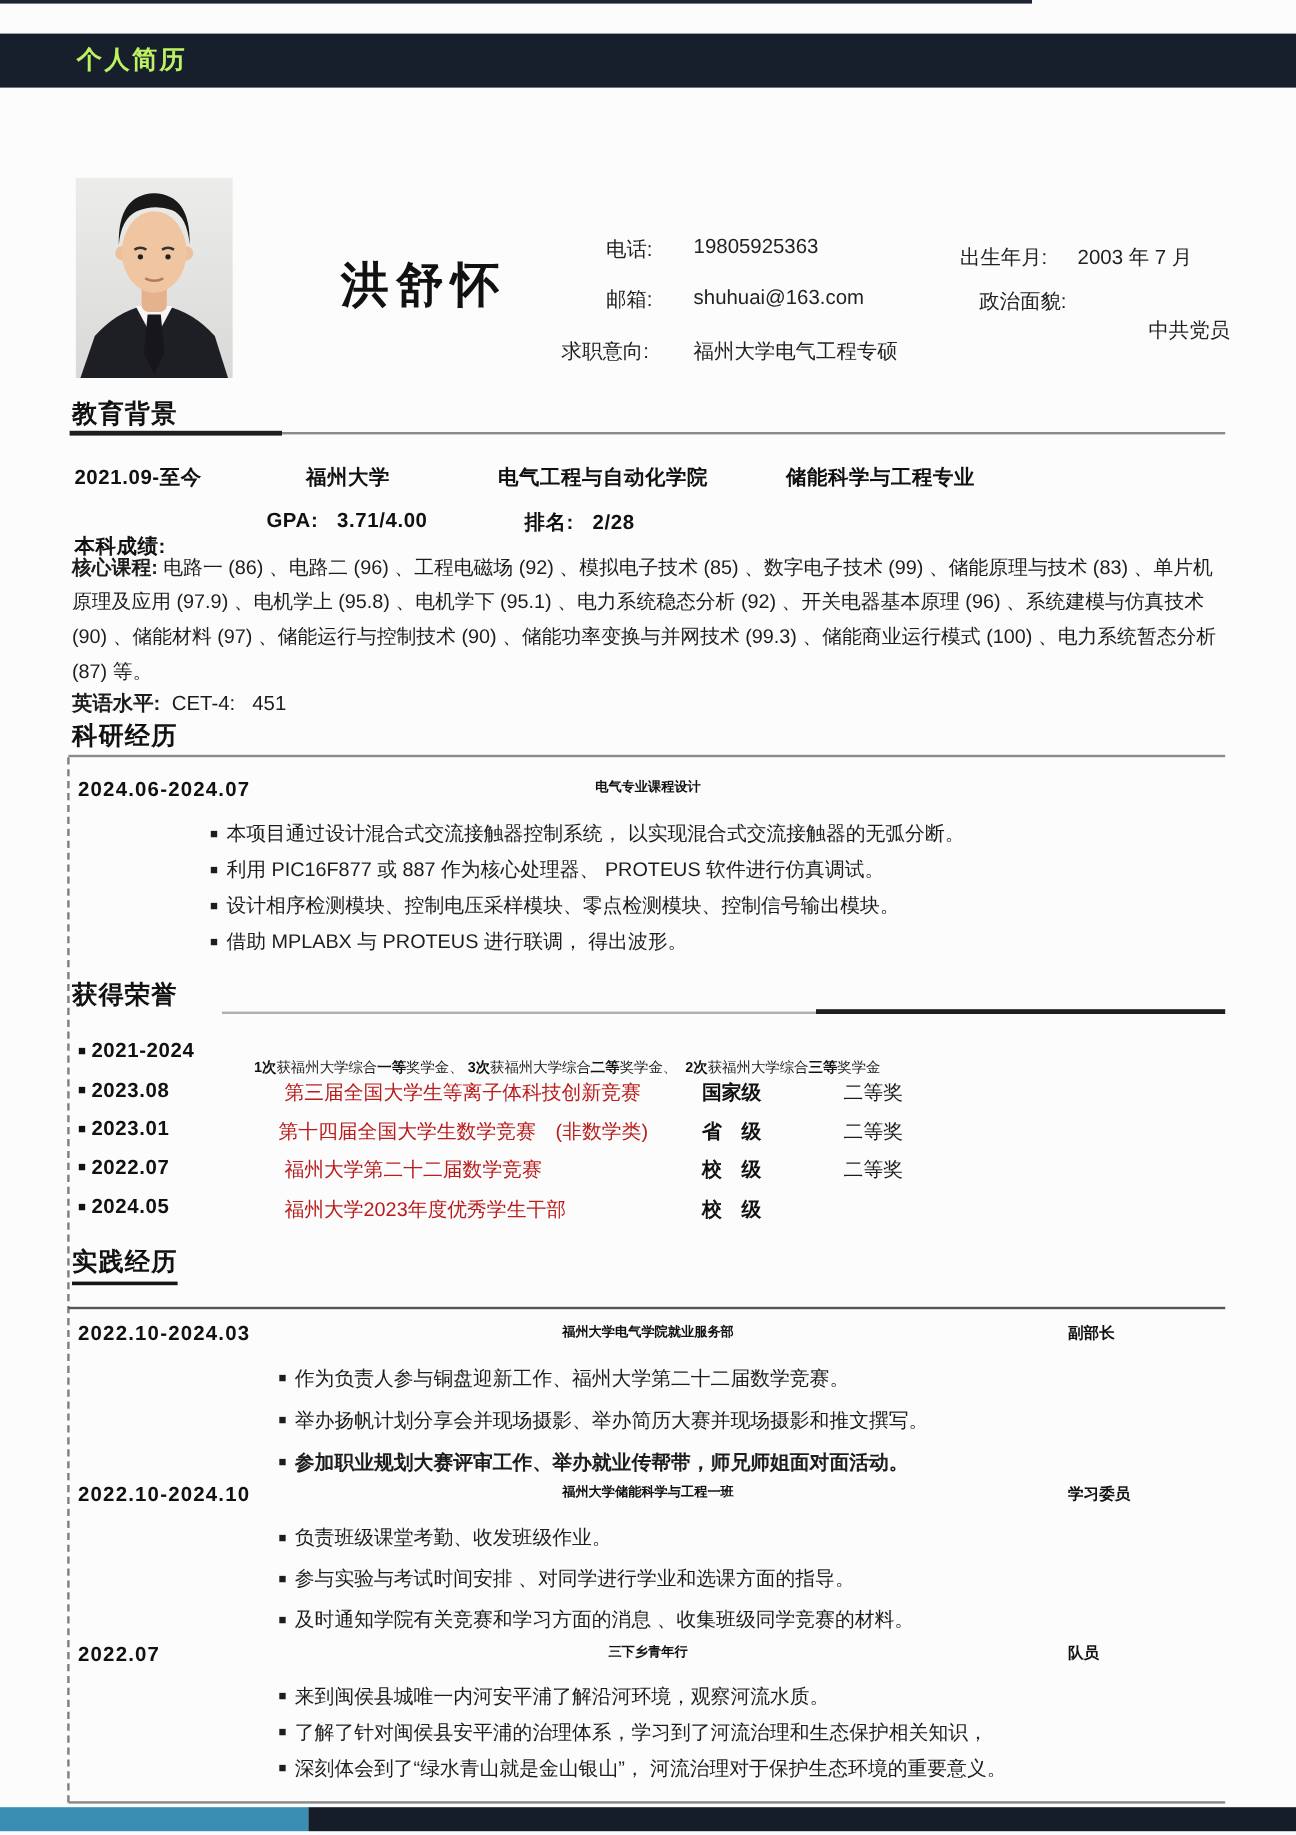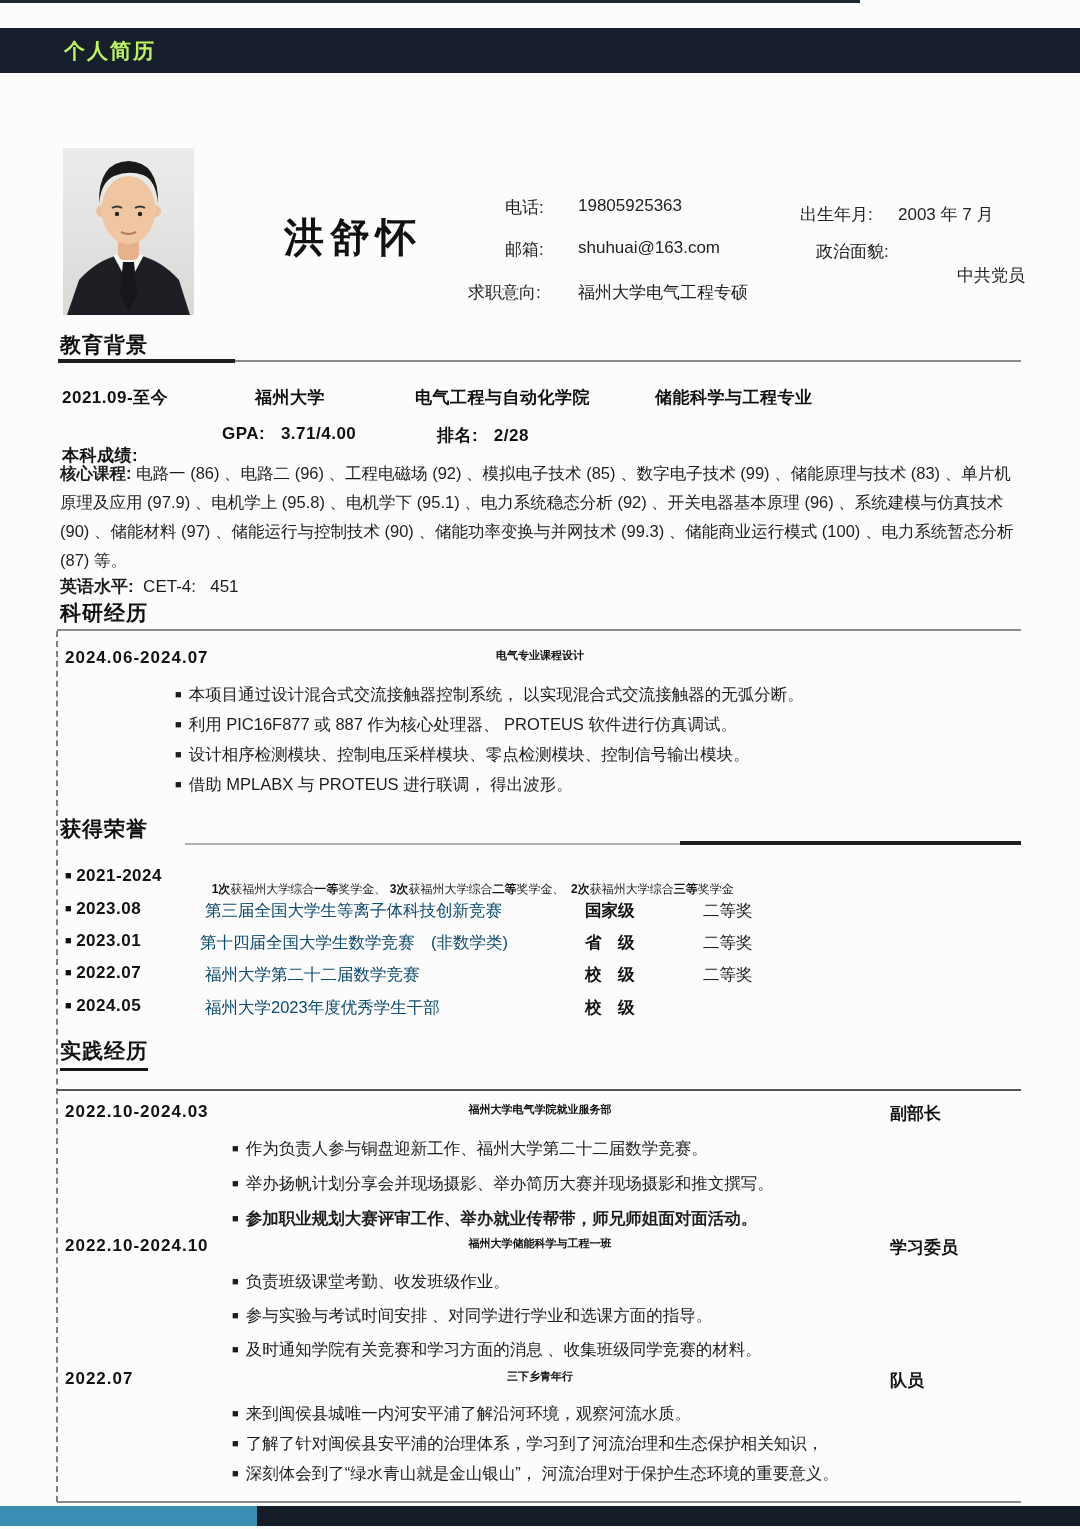--- a/index.html
+++ b/index.html
@@ -41,30 +41,30 @@
   
   .dash{left:56px;top:631px;height:871px;width:0;border-left:2px dashed #555;opacity:.75;}
 
   
   .bullet{font-size:16.5px;color:#1d1d1d;}
   .bullet::before{content:"■";font-size:11px;margin-right:7px;vertical-align:2px;color:#1d1d1d;}
 
   
   .honor-date{font-weight:bold;font-size:17px;color:#111;letter-spacing:0.5px;}
   .honor-date::before{content:"■";font-size:11px;margin-right:4px;vertical-align:2px;}
-  .honor-name{font-size:16.5px;color:#0c4a6e;}
+  .honor-name{font-size:16.5px;color:#b91c1c;margin-left:32px;}
   .honor-level{font-weight:bold;font-size:16.5px;color:#111;}
   .honor-award{font-size:16.5px;color:#1d1d1d;}
   .seg-line{white-space:pre;font-size:12px;color:#1d1d1d;}
   .seg-line .b{color:#111;}
 
   
   .prac-period{font-weight:bold;font-size:17px;color:#111;letter-spacing:1px;}
   .prac-org{left:60px;width:960px;text-align:center;font-weight:bold;font-size:11px;color:#111;}
-  .prac-role{font-weight:bold;font-size:17px;color:#111;}
+  .prac-role{font-weight:bold;font-size:13px;color:#111;}
   .practice-title{border-bottom:3px solid #151515;padding-bottom:3px;}
 
   
   .footer{left:0;top:1506px;width:1080px;height:20px;}
   .footer-teal{position:absolute;left:0;top:0;width:257px;height:20px;background:#3a8db3;}
   .footer-dark{position:absolute;left:257px;top:0;width:823px;height:20px;background:#141d28;}
 </style>
 </head>
 <body>
 

